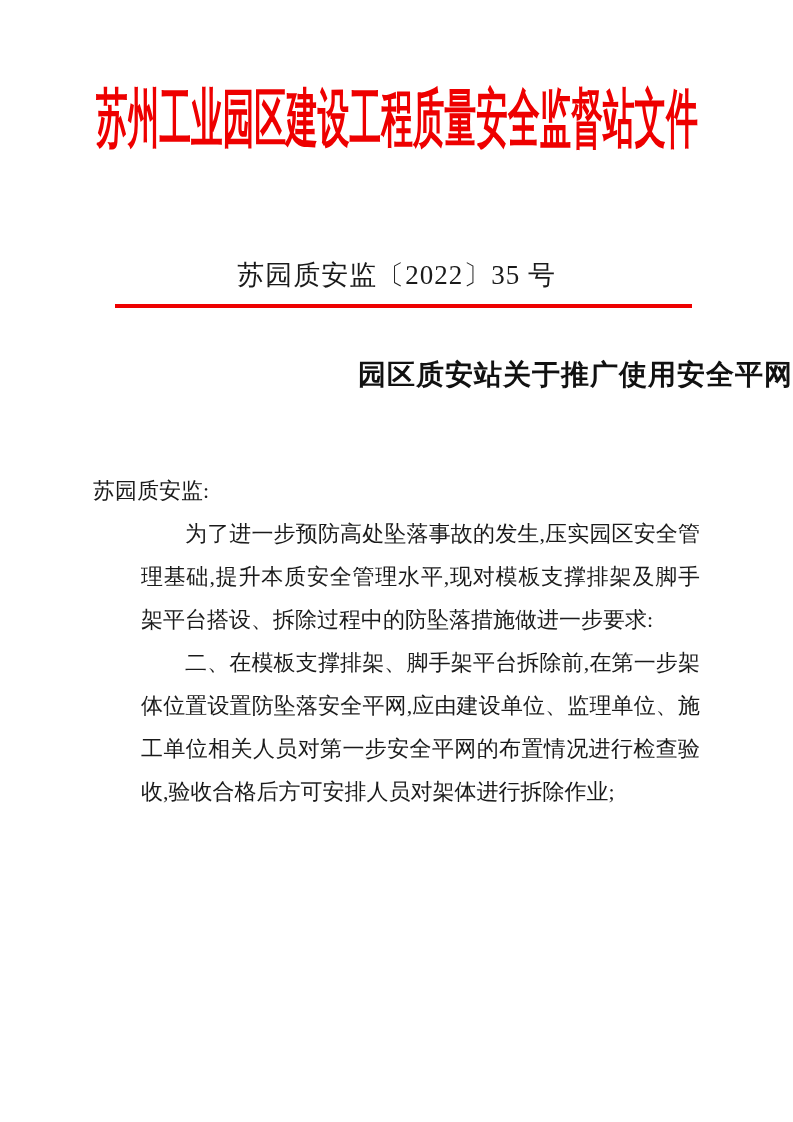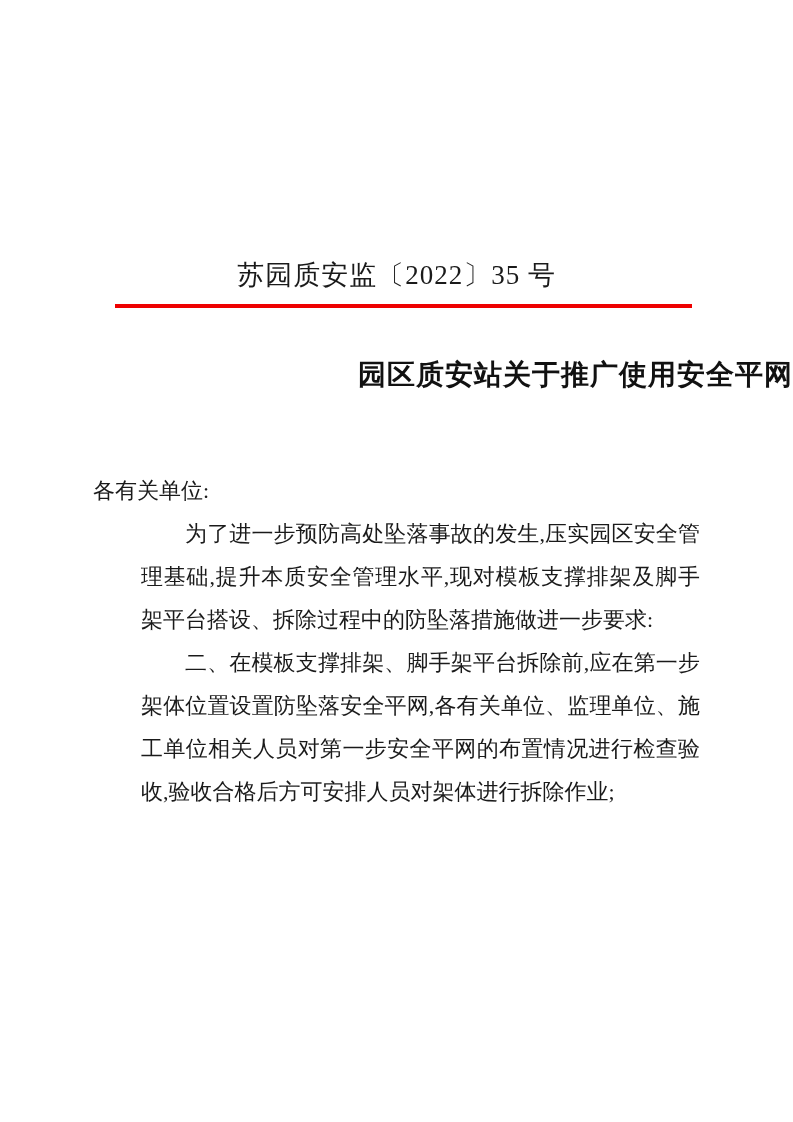--- a/index.html
+++ b/index.html
@@ -72,28 +72,31 @@
     text-align-last:left;
   }
   .doc-body p{margin:0;}
   .doc-body p.para{text-indent:2em;margin-left:48px;}
 </style>
 </head>
 <body>
 
 <div class="page">
 
+  <div class="header-band">
+    <span class="header-text">苏州工业园区建设工程质量安全监督站文件</span>
+  </div>
 
   <div class="doc-number">苏园质安监〔2022〕35 号</div>
 
   <div class="red-divider"></div>
 
   <div class="doc-title">
     <div class="line1">园区质安站关于推广使用安全平网</div>
   </div>
 
   <div class="doc-body">
-    <p class="salutation">各有关单位:</p>
+    <p class="salutation">苏园质安监:</p>
     <p class="para">为了进一步预防高处坠落事故的发生,压实园区安全管理基础,提升本质安全管理水平,现对模板支撑排架及脚手架平台搭设、拆除过程中的防坠落措施做进一步要求:</p>
-    <p class="para">二、在模板支撑排架、脚手架平台拆除前,应在第一步架体位置设置防坠落安全平网,各有关单位、监理单位、施工单位相关人员对第一步安全平网的布置情况进行检查验收,验收合格后方可安排人员对架体进行拆除作业;</p>
+    <p class="para">二、在模板支撑排架、脚手架平台拆除前,在第一步架体位置设置防坠落安全平网,应由建设单位、监理单位、施工单位相关人员对第一步安全平网的布置情况进行检查验收,验收合格后方可安排人员对架体进行拆除作业;</p>
   </div>
 
 </div>
 
 </body></html>

